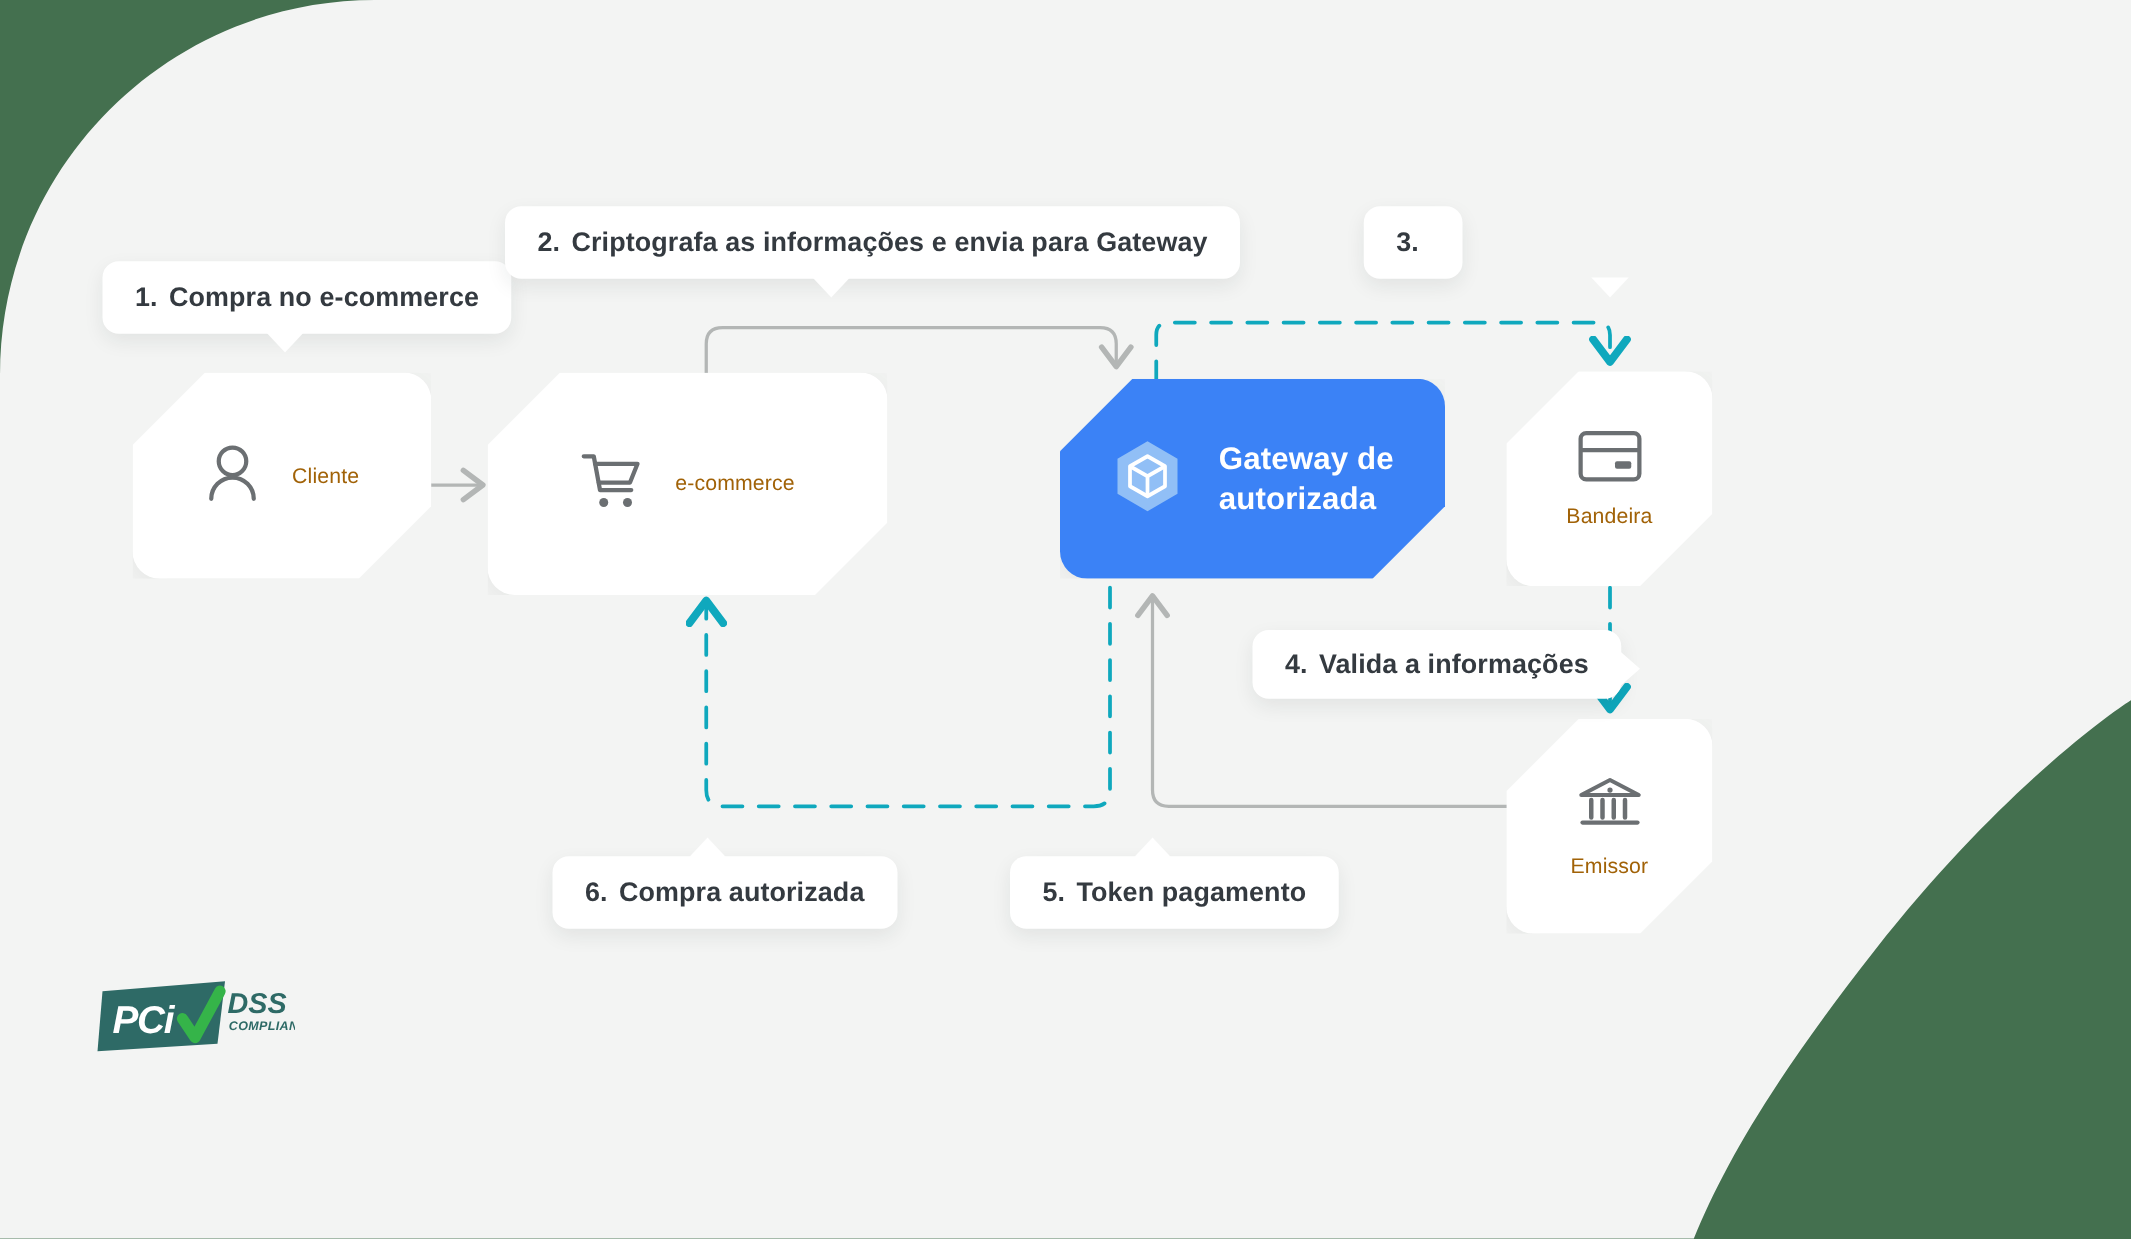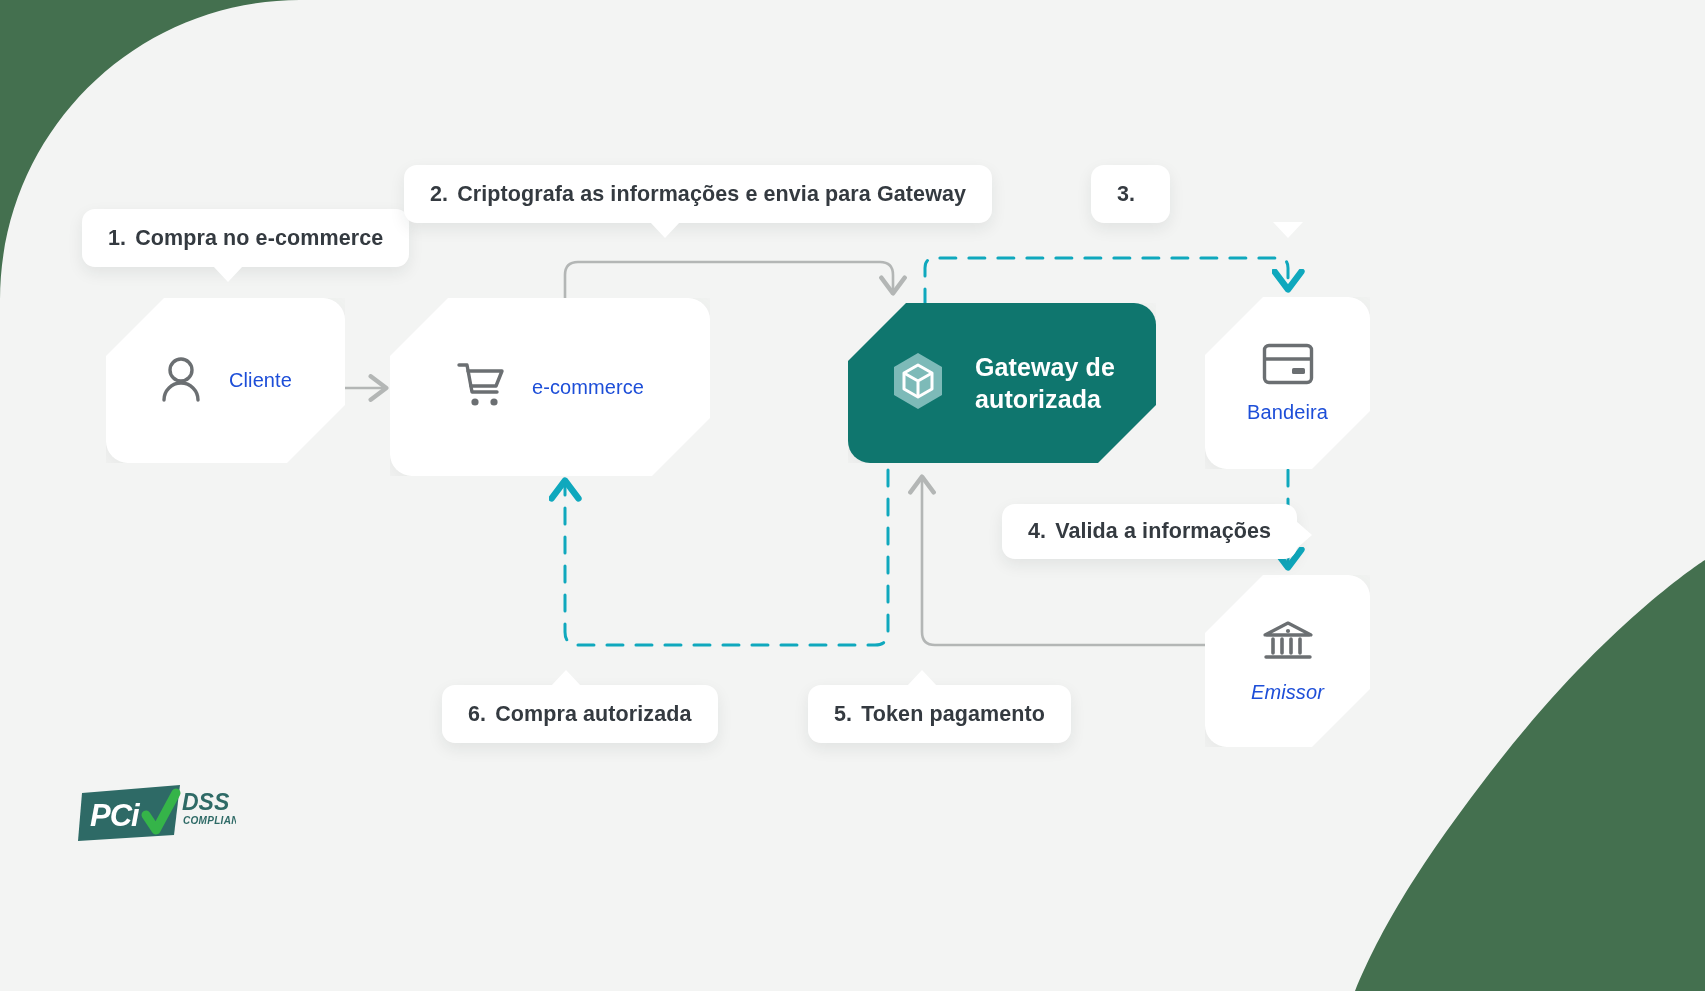--- a/index.html
+++ b/index.html
@@ -18,34 +18,34 @@
   .card{
     position:absolute;
     background:#ffffff;
     filter:drop-shadow(0 6px 14px rgba(30,40,35,.07));
     clip-path: polygon(
       58px 0, 100% 0, 100% calc(100% - 58px),
       calc(100% - 58px) 100%, 0 100%, 0 58px
     );
     border-radius:22px;
   }
-  .card.teal{ background:#0f766e; }
+  .card.teal{ background:#3b82f6; }
 
   .card-inner-row{
     position:absolute;inset:0;
     display:flex;align-items:center;justify-content:center;
     gap:26px;
   }
   .card-inner-col{
     position:absolute;inset:0;
     display:flex;flex-direction:column;align-items:center;justify-content:center;
     gap:14px;
   }
   .card-label{
-    font-size:20px;color:#1d4ed8;letter-spacing:.1px;
+    font-size:17px;color:#a16207;letter-spacing:.1px;
   }
   .card.teal .card-label{
     color:#ffffff;font-weight:700;font-size:25px;line-height:1.28;
     text-align:left;
   }
   .ico{display:block;}
 
   
   .bubble{
     position:absolute;
@@ -188,21 +188,21 @@
           <rect x="2.5" y="2.5" width="47" height="37" rx="4.5" fill="none" stroke="#6b6f72" stroke-width="3.4"></rect>
           <path d="M3,16 H49" stroke="#6b6f72" stroke-width="3.4"></path>
           <rect x="30" y="25" width="13" height="6" rx="1.6" fill="#6b6f72"></rect>
         </svg>
       </span>
       <span class="card-label" data-name="node-bandeira-label">Bandeira</span>
     </div>
   </div>
 
   <div class="card" style="left:1205px;top:575px;width:165px;height:172px;" data-name="node-emissor">
-    <div class="card-inner-col" style="gap:12px;font-style:italic;">
+    <div class="card-inner-col" style="gap:12px;">
       <span class="ico" data-name="bank-icon">
         <svg width="54" height="46" viewBox="0 0 54 46">
           <path d="M4,16 L27,4 L50,16 Z" fill="none" stroke="#6b6f72" stroke-width="3.2" stroke-linejoin="round"></path>
           <circle cx="27" cy="12" r="2.1" fill="#6b6f72"></circle>
           <path d="M6,16 H48" stroke="#6b6f72" stroke-width="3.2" stroke-linecap="round"></path>
           <path d="M12,20 V34 M21,20 V34 M30,20 V34 M39,20 V34" stroke="#6b6f72" stroke-width="3.6" stroke-linecap="round"></path>
           <path d="M5,38 H49" stroke="#6b6f72" stroke-width="3.4" stroke-linecap="round"></path>
         </svg>
       </span>
       <span class="card-label" data-name="node-emissor-label">Emissor</span>

